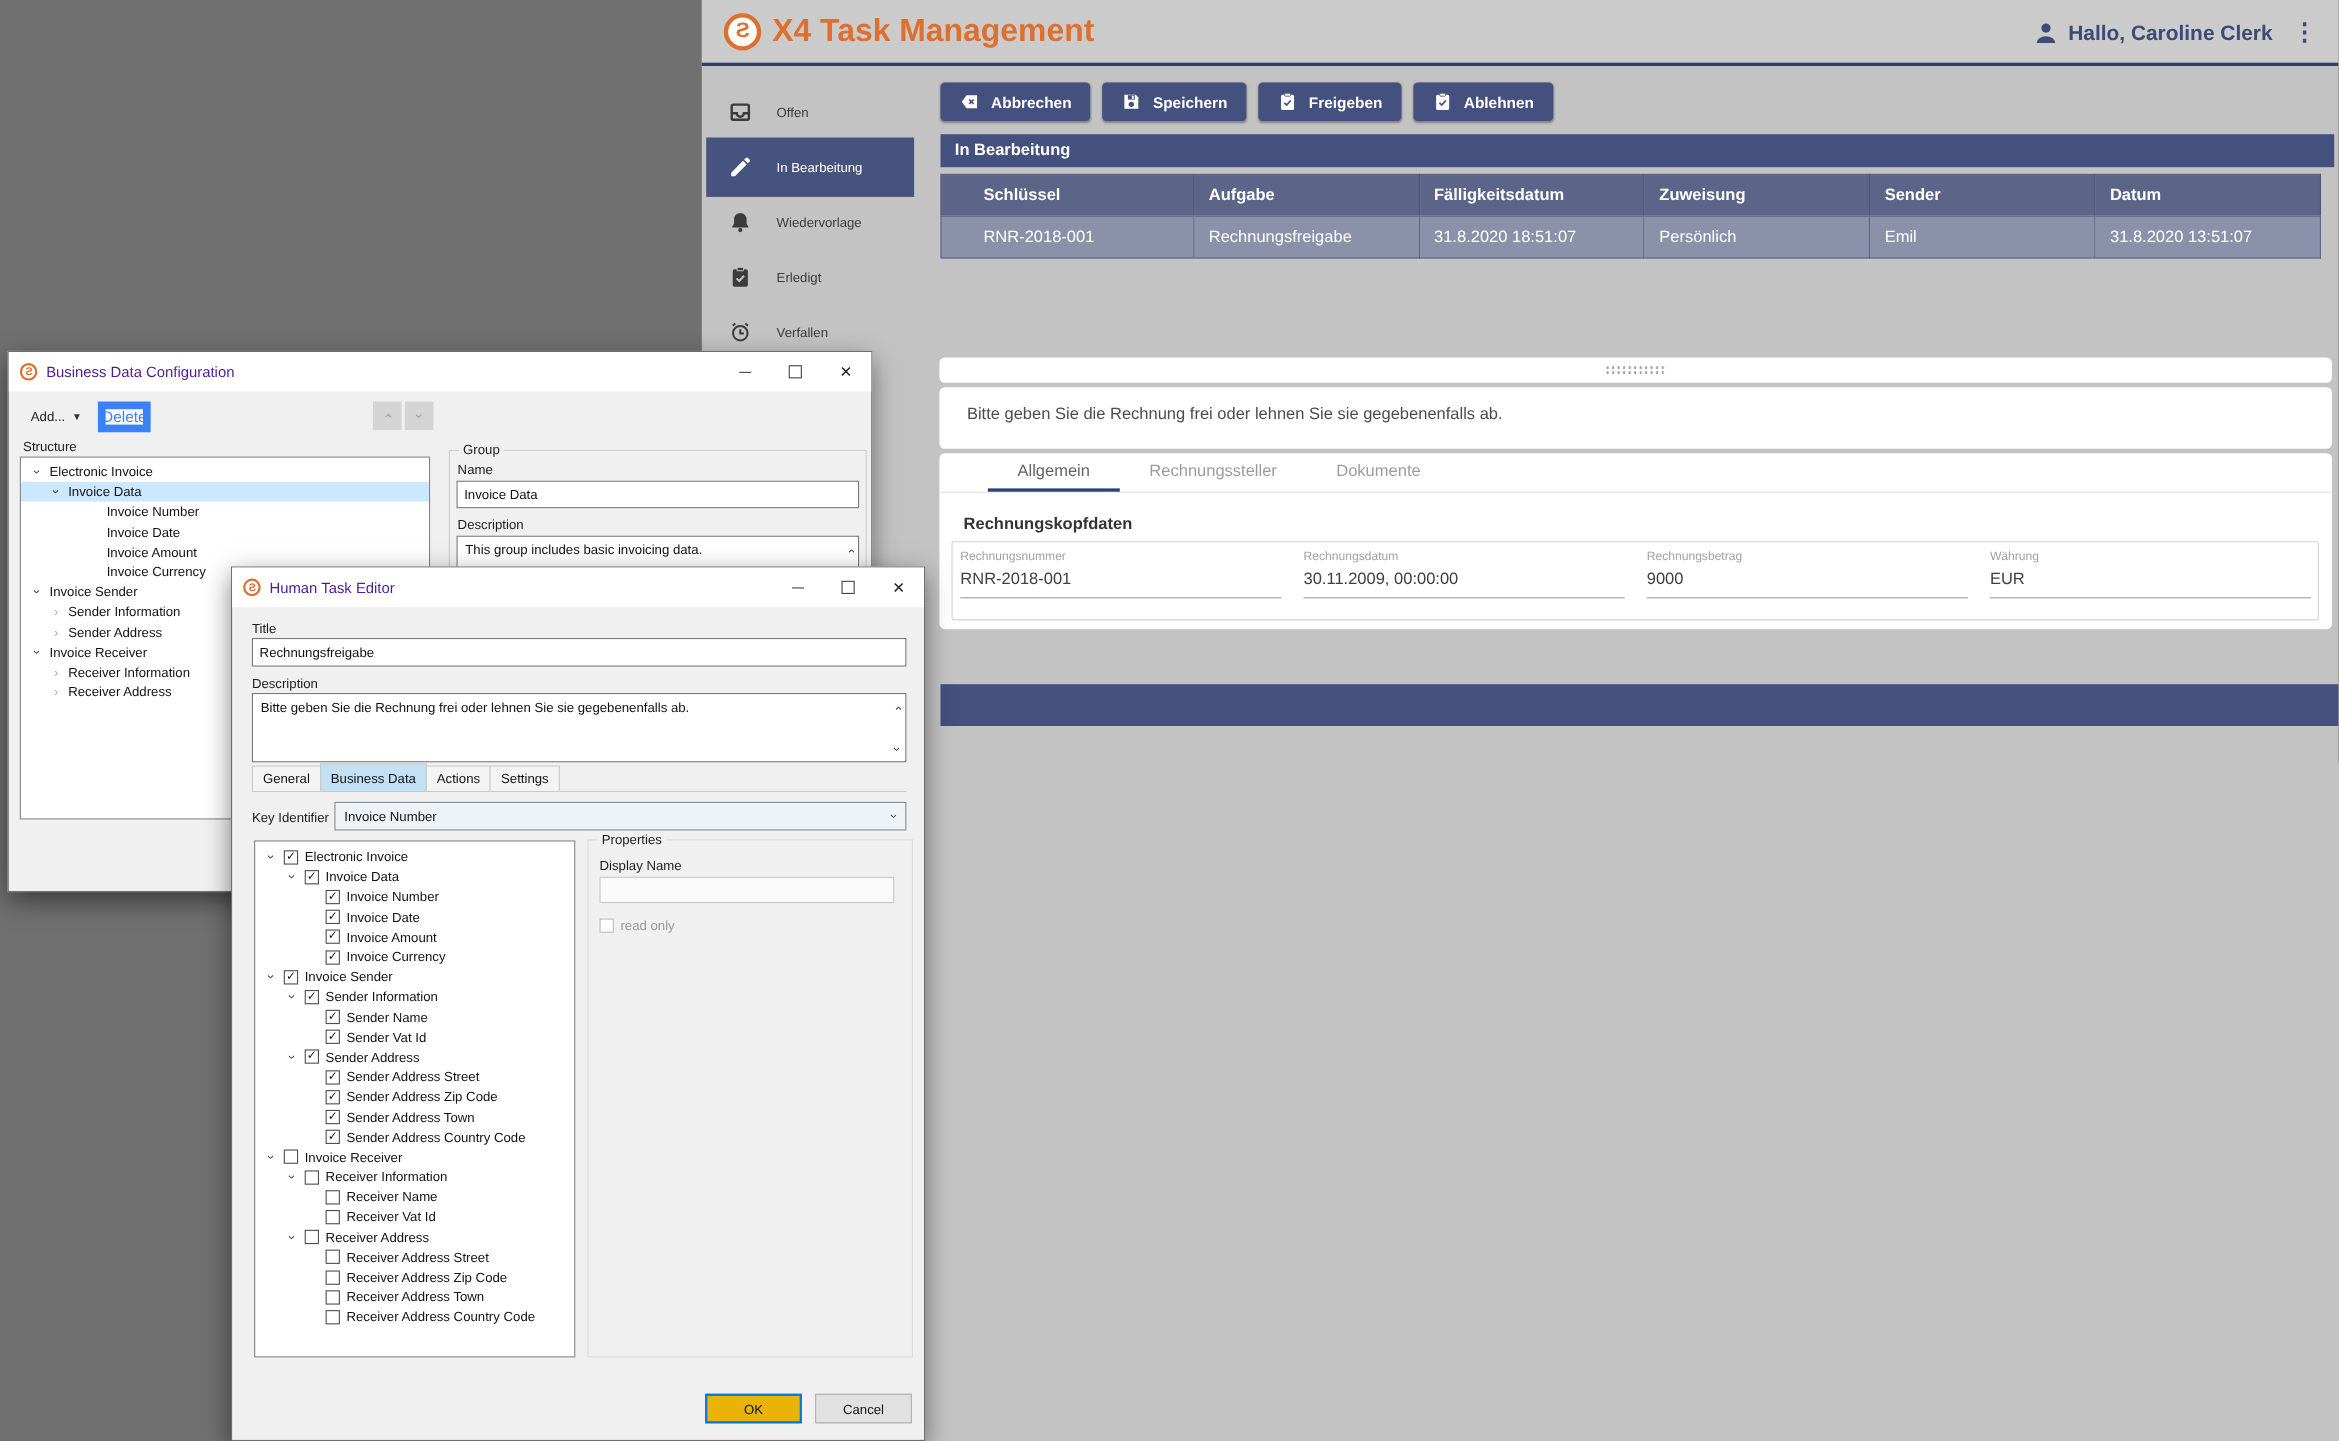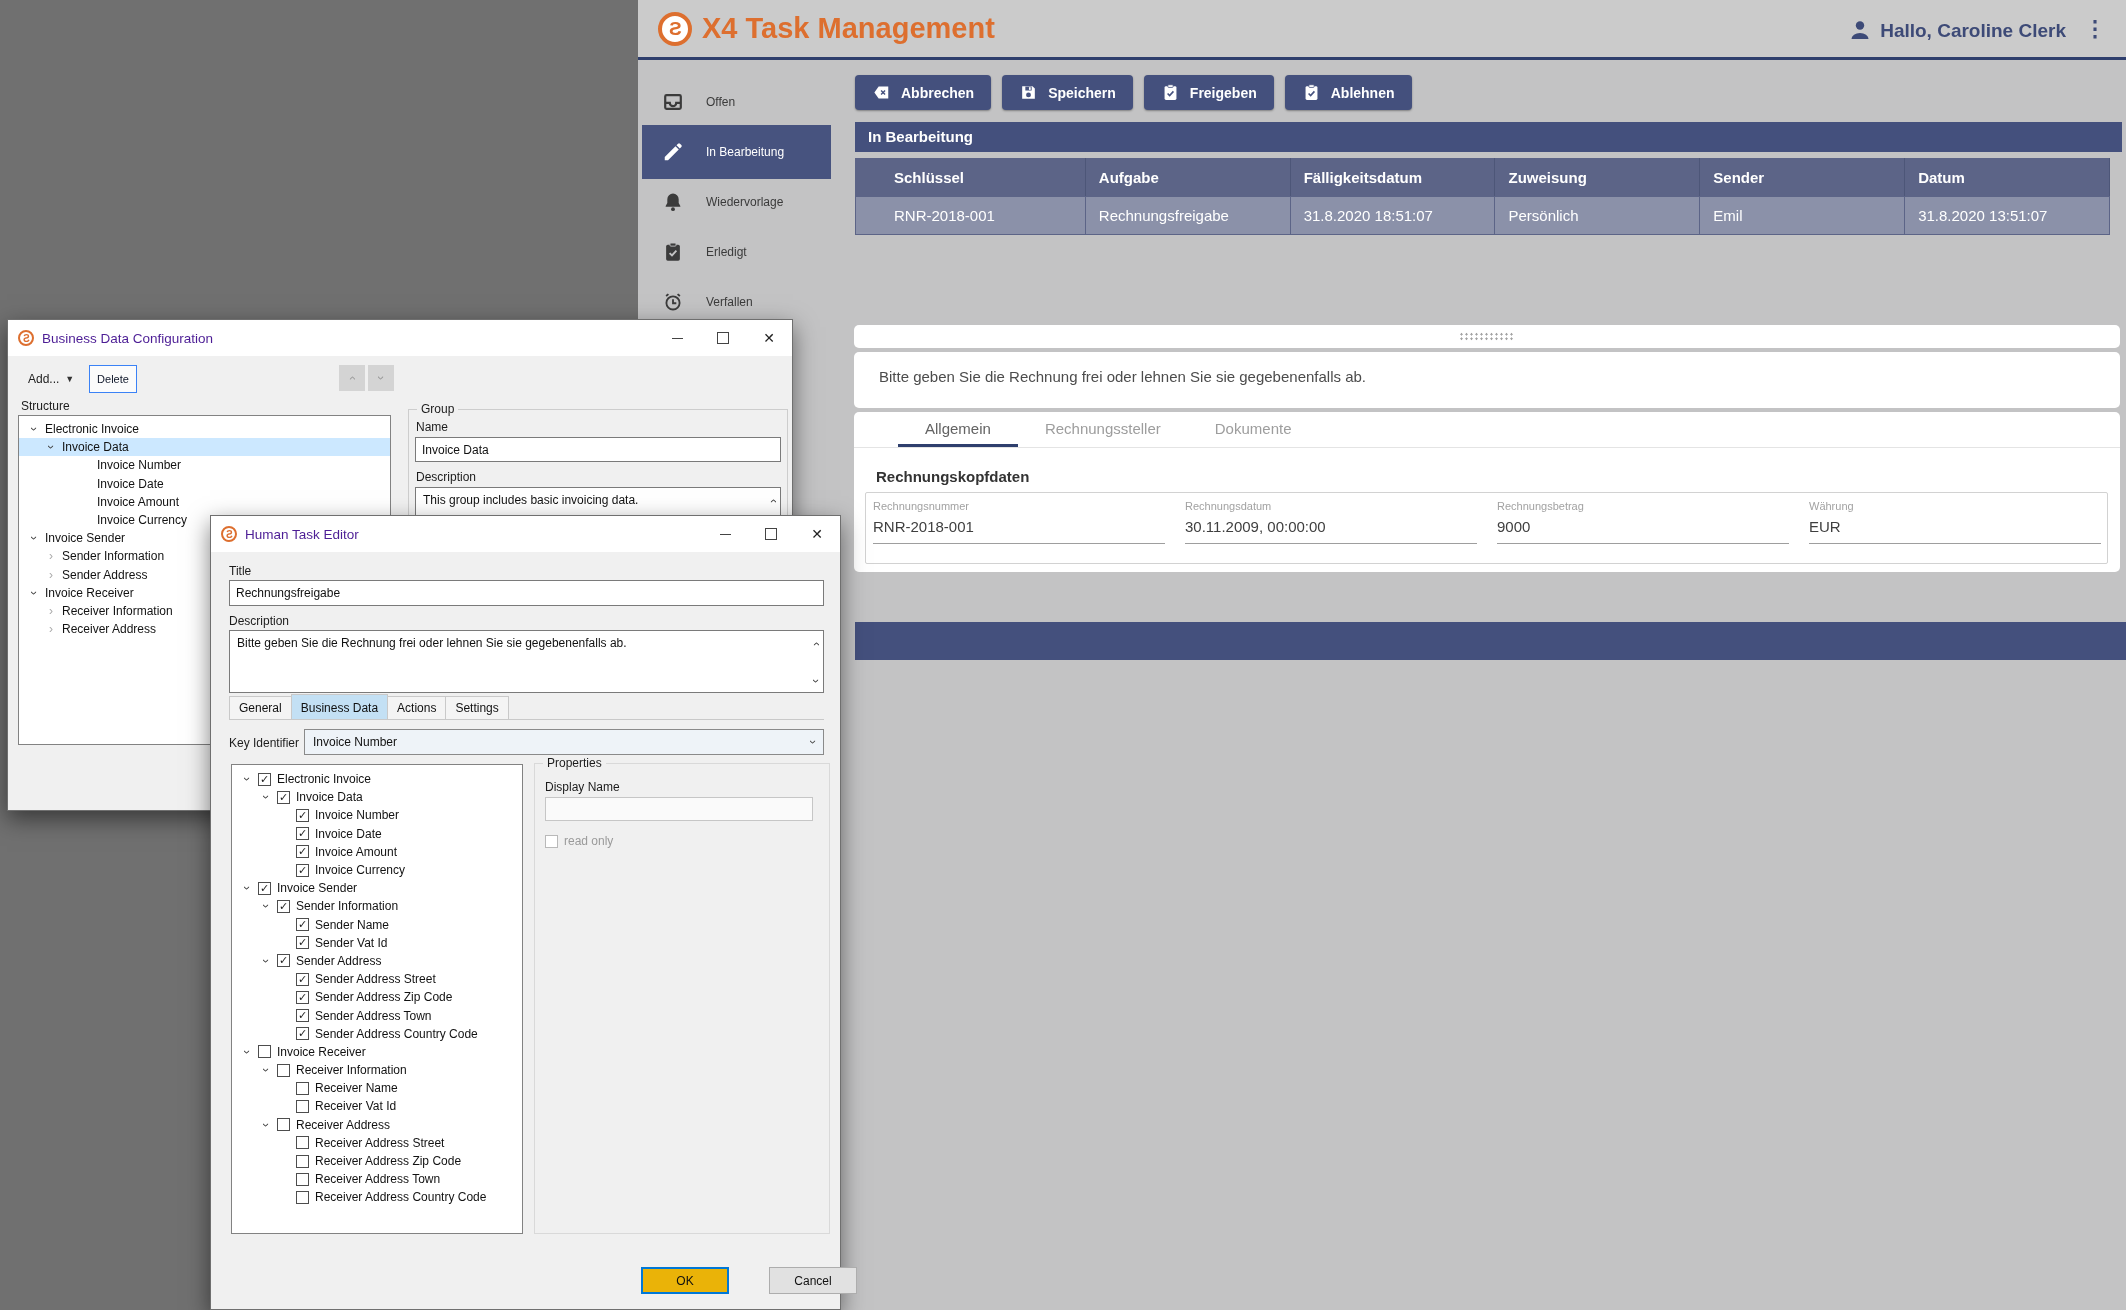--- a/index.html
+++ b/index.html
@@ -78,21 +78,21 @@
   .chev.expanded{transform:rotate(90deg);}
   .chev.collapsed{color:#ababab;}
 
   .groupbox{position:absolute;border:1px solid #cdcdcd;box-sizing:border-box;}
   .groupbox>.legend{position:absolute;top:-8px;left:8px;background:#f0f0f0;padding:0 4px;font-size:12px;color:#1c1c1c;}
 
   
   #bdc{left:7px;top:319px;width:786px;height:492px;z-index:10;}
   .flatbtn{position:absolute;font-size:12px;color:#1c1c1c;display:flex;align-items:center;gap:6px;cursor:pointer;}
   .caret-down{font-size:9px;color:#333;}
-  .push-btn{position:absolute;background:#fbfbfb;border:1px solid #3b82f6;font-size:11px;color:#0f172a;
+  .push-btn{position:absolute;background:#fbfbfb;border:7px solid #3b82f6;font-size:14px;color:#3b82f6;
             display:flex;align-items:center;justify-content:center;cursor:pointer;box-sizing:border-box;}
   .updown{position:absolute;width:26px;height:26px;background:#d4d4d4;display:flex;align-items:center;justify-content:center;cursor:default;}
   .updown .chev{color:#9b9b9b;font-size:13px;}
   .treebox{position:absolute;background:#fff;border:1px solid #828282;overflow:hidden;box-sizing:border-box;padding-top:4px;}
   .trow{height:18.2px;display:flex;align-items:center;font-size:12px;color:#121212;white-space:nowrap;cursor:default;}
   .trow.selected{background:var(--selection-blue);}
   .trow .chev{width:14px;text-align:center;margin-right:4px;}
   .cbox{width:13px;height:13px;border:1px solid #4d4d4d;background:#fff;display:inline-flex;align-items:center;justify-content:center;
         margin-right:6px;box-sizing:border-box;flex:0 0 auto;}
   .cbox.checked::after{content:"✓";font-size:11px;color:#1c1c1c;line-height:11px;}
@@ -531,16 +531,16 @@
       <span class="legend">Properties</span>
       <div class="wlabel" style="left:10px;top:16px;">Display Name</div>
       <input class="winput" style="left: 10px; top: 33px; width: 268px; height: 24px; background: rgb(250, 250, 250); border-color: rgb(198, 198, 198);" disabled="" value="">
       <div style="position:absolute;left:10px;top:70px;display:flex;align-items:center;">
         <span class="cbox disabled"></span>
         <span style="font-size:12px;color:#9a9a9a;">read only</span>
       </div>
     </div>
 
     <div class="win-btn default" style="left:430px;top:751px;">OK</div>
-    <div class="win-btn" style="left:530px;top:751px;margin-left:28px;">Cancel</div>
+    <div class="win-btn" style="left:530px;top:751px;">Cancel</div>
   </div>
 
 </div>
 
 </body></html>

